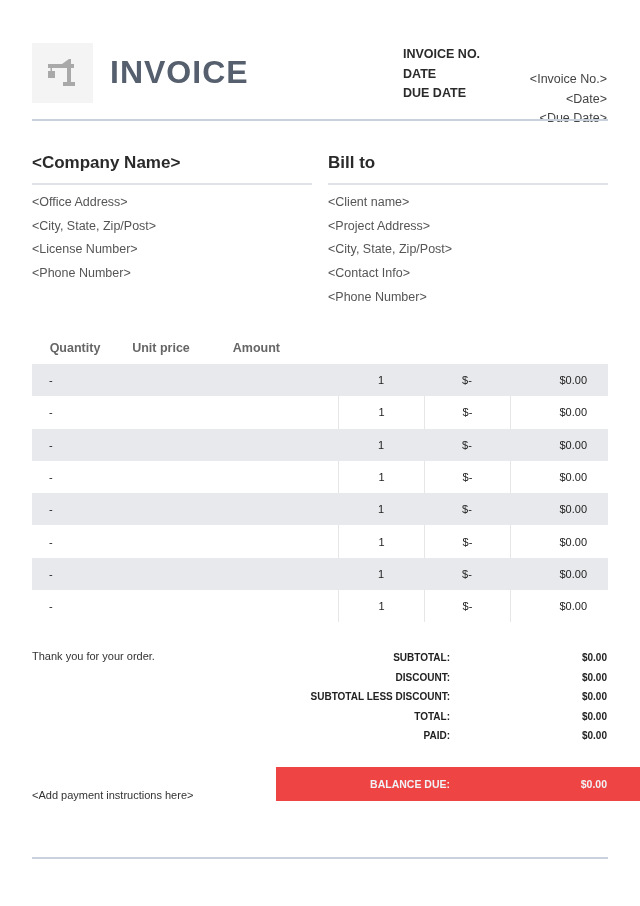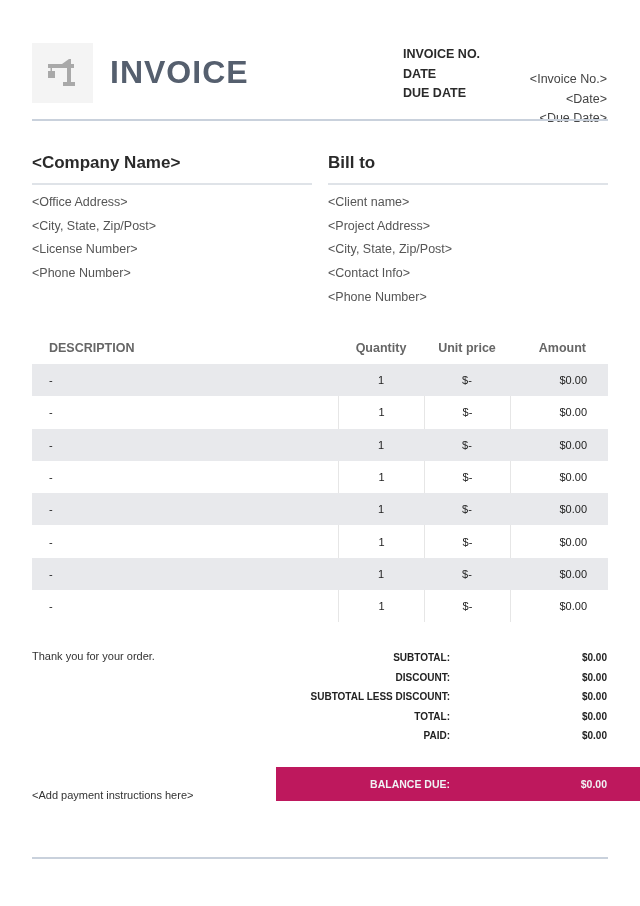--- a/index.html
+++ b/index.html
@@ -36,21 +36,21 @@
   .thead .c-qty { justify-content: center; }
   .trow:not(.shaded) .c-qty, .trow:not(.shaded) .c-unit, .trow:not(.shaded) .c-amt { border-left: 1px solid #e6e6e6; }
 
   .thanks { position: absolute; left: 32px; top: 650px; font-size: 11px; color: #333; }
   .payment { position: absolute; left: 32px; top: 789px; font-size: 11px; color: #333; }
 
   .totals { position: absolute; left: 276px; top: 648px; width: 364px; }
   .tot-row { display: flex; height: 19.5px; align-items: center; font-size: 10px; font-weight: bold; color: #222; }
   .tot-label { width: 174px; text-align: right; }
   .tot-value { width: 157px; text-align: right; }
-  .balance { position: absolute; left: 276px; top: 767px; width: 364px; height: 34px; background: #be185d; display: flex; align-items: center; font-size: 10.5px; font-weight: bold; color: #f0f2f5; }
+  .balance { position: absolute; left: 276px; top: 767px; width: 364px; height: 34px; background: #ef4444; display: flex; align-items: center; font-size: 10.5px; font-weight: bold; color: #f0f2f5; }
 </style>
 </head>
 <body>
 
 <div class="logo-box">
   <svg width="34" height="34" viewBox="0 0 34 34">
     <g fill="#a9a9a9">
       <rect x="2" y="8" width="26" height="4"></rect>
       <polygon points="16,8 23,3 25,3 25,8"></polygon>
       <rect x="21" y="8" width="4" height="20"></rect>
@@ -93,21 +93,20 @@
   <div class="col-rule"></div>
   <div class="col-line">&lt;Client name&gt;</div>
   <div class="col-line">&lt;Project Address&gt;</div>
   <div class="col-line">&lt;City, State, Zip/Post&gt;</div>
   <div class="col-line">&lt;Contact Info&gt;</div>
   <div class="col-line">&lt;Phone Number&gt;</div>
 </div>
 
 <div class="table">
   <div class="thead">
-    <div class="c-desc">DESCRIPTION</div>
     <div class="c-qty">Quantity</div>
     <div class="c-unit">Unit price</div>
     <div class="c-amt">Amount</div>
   </div>
 
   <div class="trow shaded">
     <div class="c-desc">-</div>
     <div class="c-qty">1</div>
     <div class="c-unit">$-</div>
     <div class="c-amt">$0.00</div>

